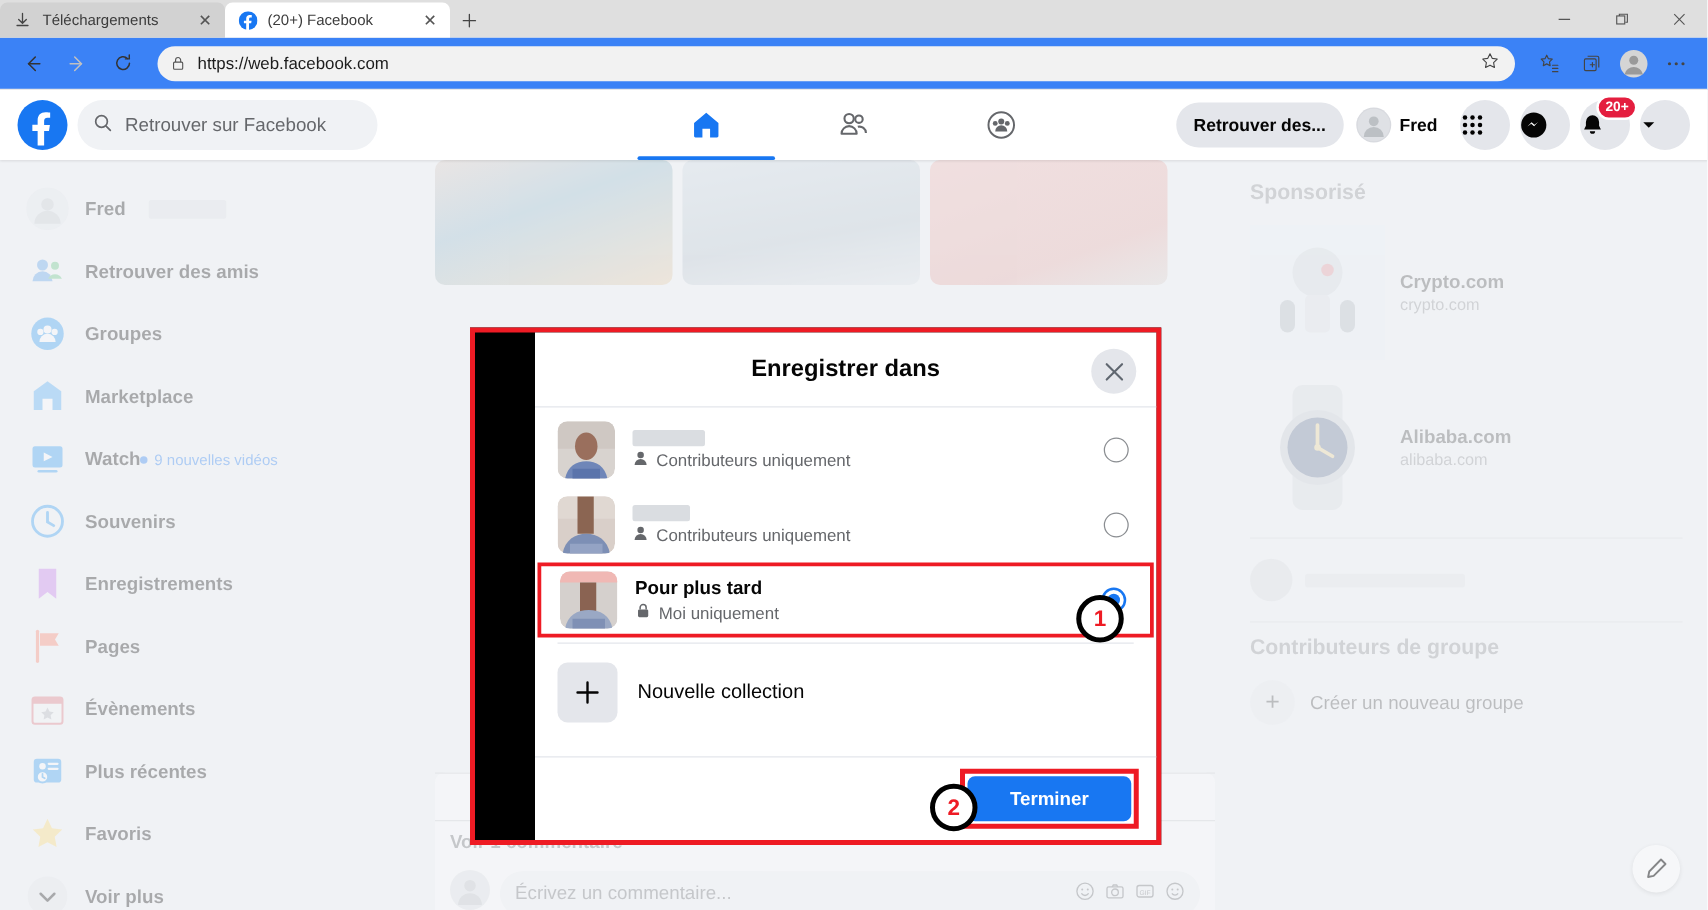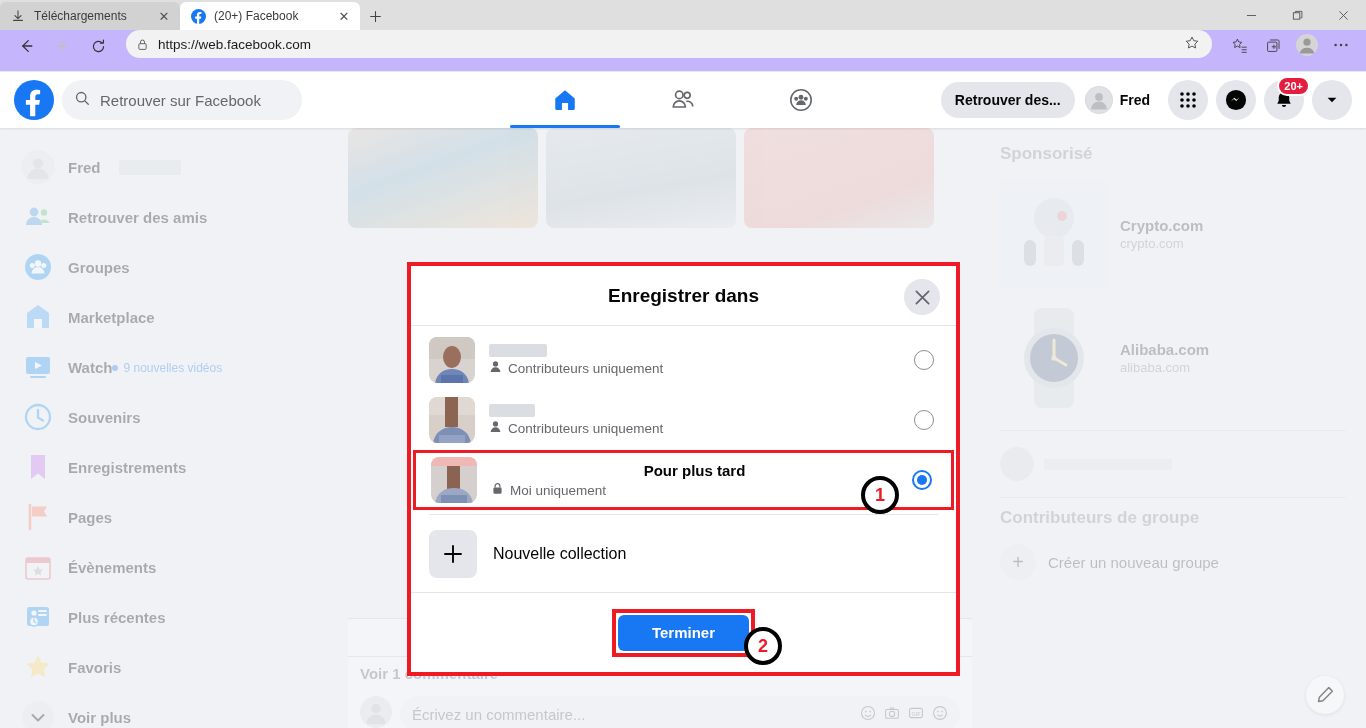--- a/index.html
+++ b/index.html
@@ -25,21 +25,21 @@
   .tab.inactive { background: #d2d2d2; }
   .tab.active { background: #ffffff; }
   .tab-favicon { width: 16px; height: 16px; flex: 0 0 16px; display: flex; align-items: center; justify-content: center; }
   .tab-title { flex: 1; white-space: nowrap; overflow: hidden; text-overflow: ellipsis; font-size: 12px; }
   .tab-close { width: 16px; height: 16px; display: flex; align-items: center; justify-content: center; color: #555; font-size: 13px; line-height: 1; }
   .newtab-btn { width: 30px; height: 28px; display: flex; align-items: center; justify-content: center; font-size: 17px; color: #444; font-weight: 300; }
   .win-controls { position: absolute; right: 0; top: 0; height: 30px; display: flex; }
   .win-btn { width: 46px; height: 30px; display: flex; align-items: center; justify-content: center; color: #555; }
 
   .browser-toolbar {
-    height: 42px; background: #c4b5fd; display: flex; align-items: flex-start;
+    height: 42px; background: #3b82f6; display: flex; align-items: center;
     padding: 0 10px; gap: 4px; border-bottom: 1px solid #e8e8e8;
   }
   .nav-btn { width: 32px; height: 32px; display: flex; align-items: center; justify-content: center; border-radius: 4px; color: #333; }
   .nav-btn.disabled { color: #c0c0c0; }
   .omnibox {
     flex: 1; height: 28px; background: #f2f2f2; border-radius: 14px;
     display: flex; align-items: center; padding: 0 10px; gap: 9px;
     margin: 0 8px; font-size: 13.5px; color: #1c1c1c;
   }
   .omnibox .lock { color: #555; display: flex; align-items: center; }
@@ -62,21 +62,21 @@
     font-size: 15px; color: #65676b;
   }
   .fb-nav-center { position: absolute; left: 50%; transform: translateX(-50%); display: flex; gap: 8px; height: 56px; }
   .fb-nav-tab { width: 110px; height: 56px; display: flex; align-items: center; justify-content: center; position: relative; color: #65676b; }
   .fb-nav-tab.active { color: #1877f2; }
   .fb-nav-tab.active::after { content: ""; position: absolute; bottom: 0; left: 0; right: 0; height: 3px; background: #1877f2; border-radius: 2px; }
   .fb-nav-right { margin-left: auto; display: flex; align-items: center; gap: 8px; }
   .fb-pill { height: 36px; border-radius: 18px; background: #e4e6eb; display: flex; align-items: center; padding: 2px 14px; font-size: 14px; font-weight: 600; color: #050505; }
   .fb-user { height: 36px; border-radius: 18px; display: flex; align-items: center; gap: 7px; padding: 0 10px 0 2px; font-size: 14px; font-weight: 600; color: #050505; }
   .fb-avatar-sm { width: 28px; height: 28px; border-radius: 50%; background: #d8dadf; display: flex; align-items: center; justify-content: center; color: #b0b3b8; }
-  .fb-circ-btn { width: 40px; height: 40px; border-radius: 50%; background: #e4e6eb; display: flex; align-items: center; justify-content: center; position: relative; color: #050505; }
+  .fb-circ-btn { width: 40px; height: 40px; border-radius: 50%; background: #e4e6eb; display: flex; align-items: center; position: relative; color: #050505; }
   .fb-badge { position: absolute; top: -4px; right: -6px; background: #e41e3f; color: #fff; font-size: 11px; font-weight: 700; border-radius: 10px; padding: 1px 5px; line-height: 14px; border: 2px solid #fff; }
 
   .fb-body { display: flex; height: 600px; position: relative; }
 
   
   .fb-left { width: 340px; padding: 14px 8px 0 12px; opacity: 0.30; }
   .side-item { display: flex; align-items: center; gap: 12px; padding: 7px 8px; border-radius: 8px; min-height: 44px; }
   .side-ico { width: 36px; height: 36px; flex: 0 0 36px; display: flex; align-items: center; justify-content: center; }
   .side-label { font-size: 15px; font-weight: 600; color: #050505; }
   .side-sub { font-size: 12px; color: #1877f2; display: flex; align-items: center; gap: 5px; margin-top: 2px; }
@@ -108,50 +108,50 @@
   .rh-ico { width: 34px; height: 34px; border-radius: 50%; display: flex; align-items: center; justify-content: center; color: #65676b; }
   .contact-redact { display: flex; align-items: center; gap: 10px; padding: 6px 4px; }
   .group-row { display: flex; align-items: center; gap: 12px; padding: 8px 4px; }
   .group-plus { width: 36px; height: 36px; border-radius: 50%; background: #e4e6eb; display: flex; align-items: center; justify-content: center; font-size: 20px; color: #050505; }
   .group-label { font-size: 15px; font-weight: 500; color: #050505; }
 
   .fab-compose { position: absolute; right: 22px; bottom: 14px; width: 38px; height: 38px; border-radius: 50%; background: #ffffff; box-shadow: 0 1px 4px rgba(0,0,0,0.18); display: flex; align-items: center; justify-content: center; opacity: 0.45; }
 
   
   .modal-wrap {
-    position: absolute; left: 407px; top: 190px; width: 553px; height: 414px;
-    border: 4px solid #ee1b24; background: #701a75; z-index: 50;
+    position: absolute; left: 376px; top: 190px; width: 553px; height: 414px;
+    border: 4px solid #ee1b24; background: #000000; z-index: 50; padding-left: 48px;
   }
   .modal { width: 100%; height: 100%; background: #fff; display: flex; flex-direction: column; }
   .modal-header { height: 60px; display: flex; align-items: center; justify-content: center; position: relative; border-bottom: 1px solid #e4e6eb; }
   .modal-title { font-size: 19px; font-weight: 700; color: #050505; }
   .modal-close { position: absolute; right: 16px; top: 13px; width: 36px; height: 36px; border-radius: 50%; background: #e4e6eb; display: flex; align-items: center; justify-content: center; color: #606770; }
 
   .modal-list { flex: 1; padding: 4px 0 0 0; }
-  .coll-row { display: flex; align-items: center; gap: 14px; padding: 6px 22px 6px 18px; height: 60px; position: relative; text-align: center; }
+  .coll-row { display: flex; align-items: center; gap: 14px; padding: 6px 22px 6px 18px; height: 60px; position: relative; }
   .coll-avatar { width: 46px; height: 46px; border-radius: 8px; flex: 0 0 46px; overflow: hidden; }
   .coll-info { flex: 1; display: flex; flex-direction: column; justify-content: center; gap: 3px; }
   .coll-name { font-size: 15px; font-weight: 600; color: #050505; }
   .coll-name-redact { height: 13px; background: #dadde1; border-radius: 2px; }
   .coll-priv { display: flex; align-items: center; gap: 6px; font-size: 13.5px; color: #65676b; }
   .radio { width: 20px; height: 20px; border-radius: 50%; border: 1.5px solid #8a8d91; flex: 0 0 20px; }
   .radio.checked { border: 2px solid #1877f2; display: flex; align-items: center; justify-content: center; }
   .radio.checked::after { content: ""; width: 10px; height: 10px; border-radius: 50%; background: #1877f2; }
 
   .coll-row.highlighted {
     border: 3px solid #ee1b24;
     margin: 0 2px; padding: 6px 19px 6px 15px;
   }
   .list-divider { height: 1px; background: #e4e6eb; margin: 4px 18px; }
 
   .new-coll-row { display: flex; align-items: center; gap: 16px; padding: 10px 18px; height: 70px; }
   .new-coll-ico { width: 48px; height: 48px; border-radius: 8px; background: #e4e6eb; display: flex; align-items: center; justify-content: center; flex: 0 0 48px; }
   .new-coll-label { font-size: 16px; color: #050505; font-weight: 500; }
 
-  .modal-footer { height: 80px; border-top: 1px solid #e4e6eb; display: flex; align-items: center; justify-content: center; padding: 0 14px; gap: 10px; position: relative; }
+  .modal-footer { height: 67px; border-top: 1px solid #e4e6eb; display: flex; align-items: center; justify-content: flex-end; padding: 0 14px; gap: 10px; position: relative; }
   .btn-wrap { border: 4px solid #ee1b24; padding: 2px; }
   .btn-primary { background: #1877f2; color: #fff; font-size: 15px; font-weight: 700; border: none; border-radius: 6px; height: 36px; padding: 0 34px; }
 
   
   .marker {
     width: 38px; height: 38px; border-radius: 50%;
     border: 4px solid #000; background: #fff;
     display: flex; align-items: center; justify-content: center;
     font-size: 18px; font-weight: 700; color: #ee1b24;
     position: absolute; z-index: 60;

